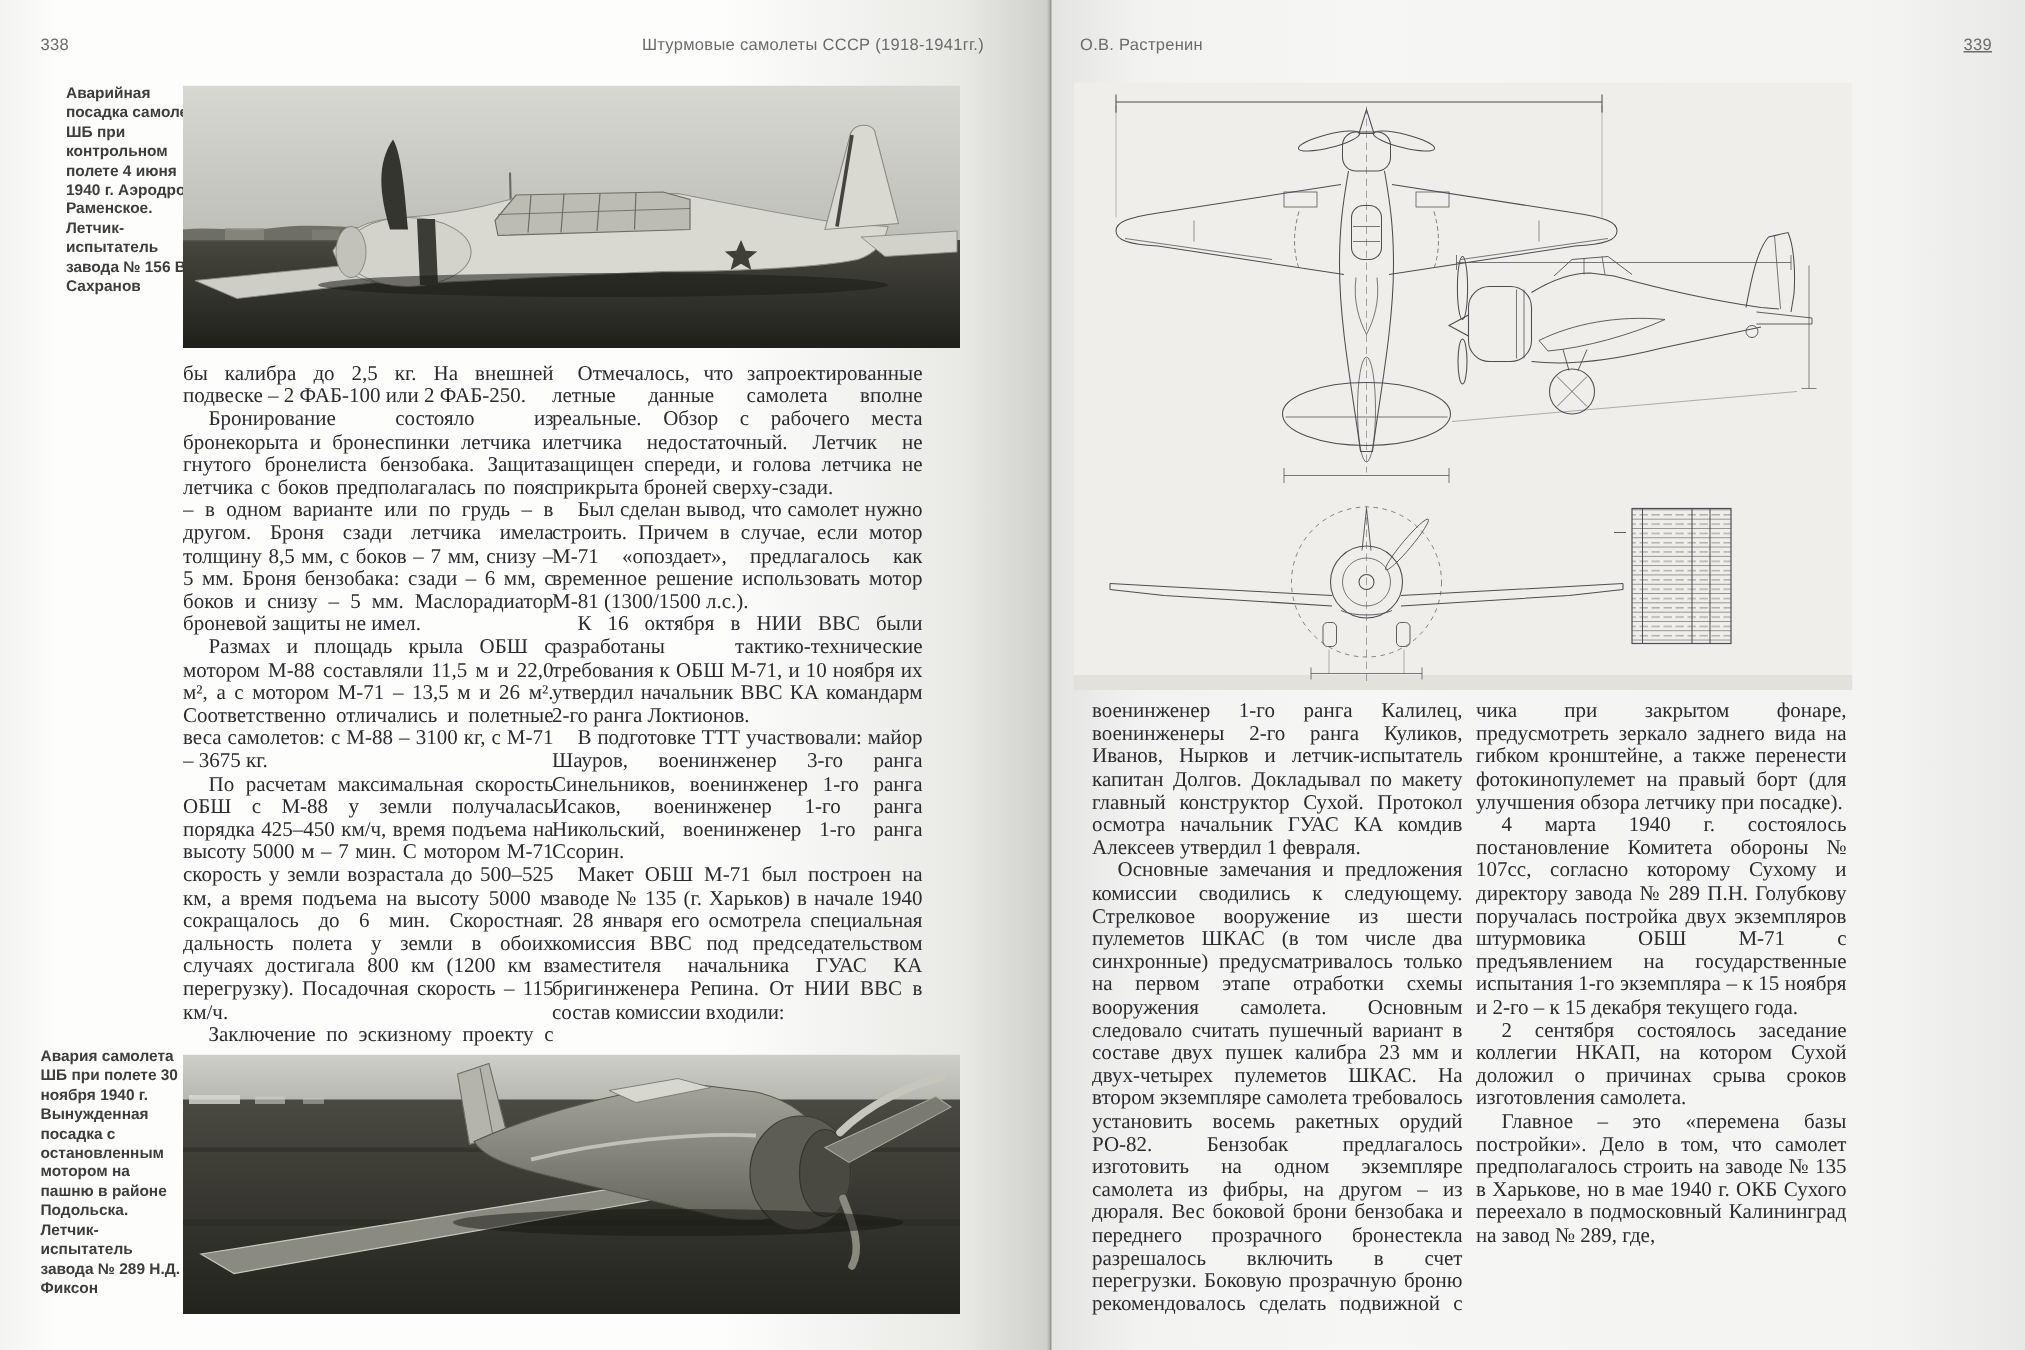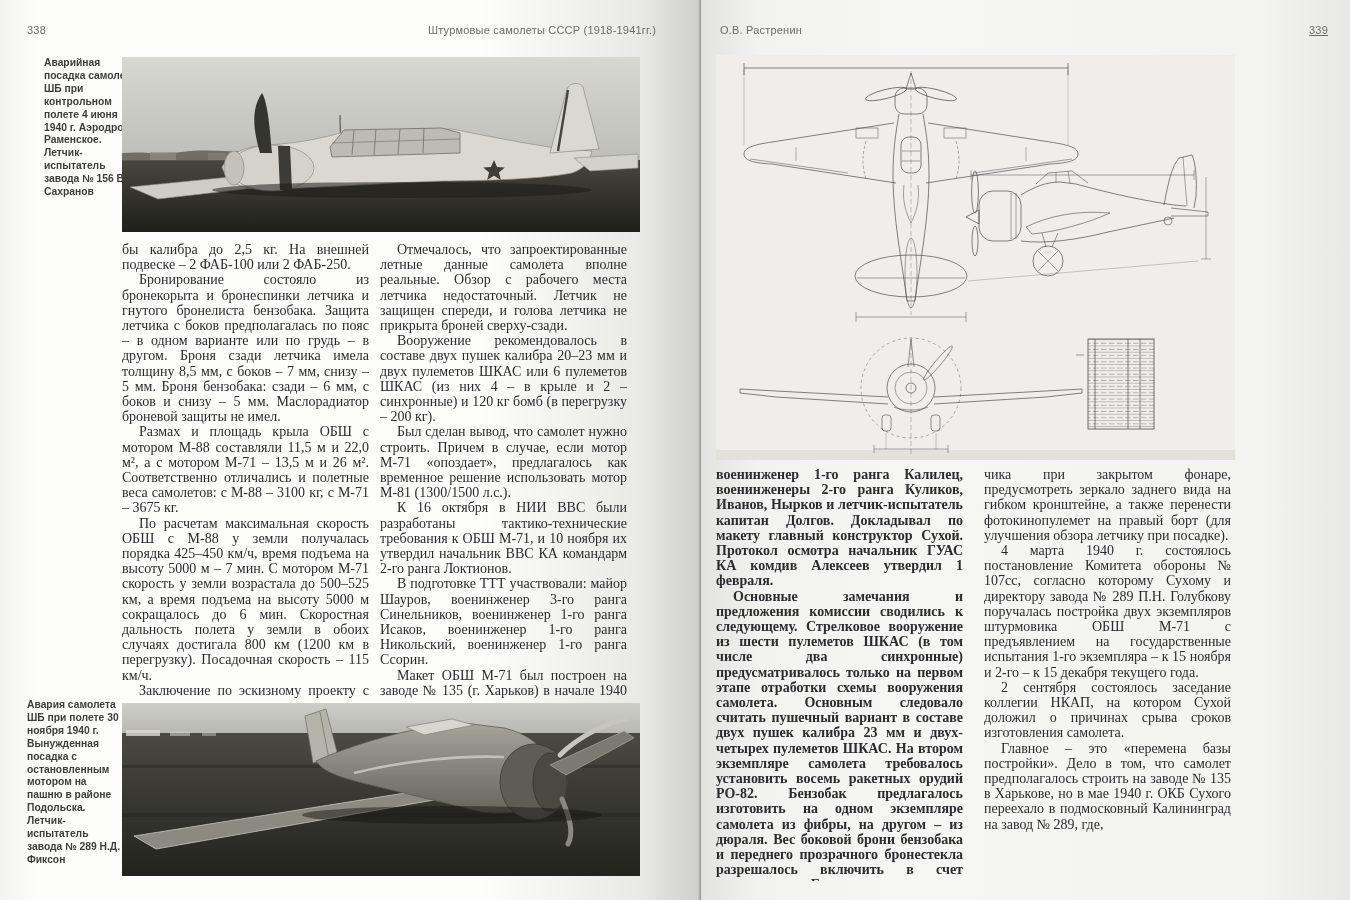--- a/index.html
+++ b/index.html
@@ -22,22 +22,22 @@
   figure{margin:0;padding:0;position:absolute;}
   .photo-top{left:122px;top:57px;width:518px;height:175px;}
   .photo-bottom{left:122px;top:703px;width:518px;height:173px;}
   .drawing{left:16px;top:55px;width:519px;height:405px;}
   figure svg{display:block;width:100%;height:100%;}
   .col{position:absolute;width:247px;text-align:justify;color:#2b2b30;
        font-size:14px;line-height:15.2px;overflow:hidden;}
   .col p{margin:0;text-indent:17px;}
   .col p.cont{text-indent:0;}
   .col-l1{left:122px;top:242px;height:457px;}
-  .col-l2{left:380px;top:242px;height:457px;}
-  .col-r1{left:16px;top:467px;height:414px;font-weight:bold;}
+  .col-l2{left:368px;top:242px;height:457px;}
+  .col-r1{left:28px;top:467px;height:414px;}
   .col-r2{left:284px;top:467px;height:414px;}
   .gutter-line{position:absolute;left:700px;top:0;width:1px;height:900px;background:rgba(60,60,60,.45);}
 </style>
 </head>
 <body>
 
 <div class="spread">
 
   <div class="page page-left">
     <div class="pg-header">
@@ -95,21 +95,20 @@
 
     <div class="col col-l1">
         <p class="cont">бы калибра до 2,5 кг. На внешней подвеске – 2 ФАБ-100 или 2 ФАБ-250.</p>
         <p>Бронирование состояло из бронекорыта и бронеспинки летчика и гнутого бронелиста бензобака. Защита летчика с боков предполагалась по пояс – в одном варианте или по грудь – в другом. Броня сзади летчика имела толщину 8,5 мм, с боков – 7 мм, снизу – 5 мм. Броня бензобака: сзади – 6 мм, с боков и снизу – 5 мм. Маслорадиатор броневой защиты не имел.</p>
         <p>Размах и площадь крыла ОБШ с мотором М-88 составляли 11,5 м и 22,0 м², а с мотором М-71 – 13,5 м и 26 м². Соответственно отличались и полетные веса самолетов: с М-88 – 3100 кг, с М-71 – 3675 кг.</p>
         <p>По расчетам максимальная скорость ОБШ с М-88 у земли получалась порядка 425–450 км/ч, время подъема на высоту 5000 м – 7 мин. С мотором М-71 скорость у земли возрастала до 500–525 км, а время подъема на высоту 5000 м сокращалось до 6 мин. Скоростная дальность полета у земли в обоих случаях достигала 800 км (1200 км в перегрузку). Посадочная скорость – 115 км/ч.</p>
         <p>Заключение по эскизному проекту с изменениями по стрелковому вооружению и бронированию было подготовлено к 20 сентября. Через два дня его утвердил начальник НИИ ВВС комбриг А.И. Филин.</p>
       </div>
     <div class="col col-l2">
         <p>Отмечалось, что запроектированные летные данные самолета вполне реальные. Обзор с рабочего места летчика недостаточный. Летчик не защищен спереди, и голова летчика не прикрыта броней сверху-сзади.</p>
-        <p>Вооружение рекомендовалось в составе двух пушек калибра 20–23 мм и двух пулеметов ШКАС или 6 пулеметов ШКАС (из них 4 – в крыле и 2 – синхронные) и 120 кг бомб (в перегрузку – 200 кг).</p>
         <p>Был сделан вывод, что самолет нужно строить. Причем в случае, если мотор М-71 «опоздает», предлагалось как временное решение использовать мотор М-81 (1300/1500 л.с.).</p>
         <p>К 16 октября в НИИ ВВС были разработаны тактико-технические требования к ОБШ М-71, и 10 ноября их утвердил начальник ВВС КА командарм 2-го ранга Локтионов.</p>
         <p>В подготовке ТТТ участвовали: майор Шауров, военинженер 3-го ранга Синельников, военинженер 1-го ранга Исаков, военинженер 1-го ранга Никольский, военинженер 1-го ранга Ссорин.</p>
         <p>Макет ОБШ М-71 был построен на заводе № 135 (г. Харьков) в начале 1940 г. 28 января его осмотрела специальная комиссия ВВС под председательством заместителя начальника ГУАС КА бригинженера Репина. От НИИ ВВС в состав комиссии входили:</p>
       </div>
 
     <aside class="cap cap-bottom">Авария самолета ШБ при полете 30 ноября 1940 г. Вынужденная посадка с остановленным мотором на пашню в районе Подольска. Летчик-испытатель завода № 289 Н.Д. Фиксон</aside>
 
     <figure class="photo photo-bottom">
       <svg viewBox="0 0 518 173" preserveAspectRatio="none">

